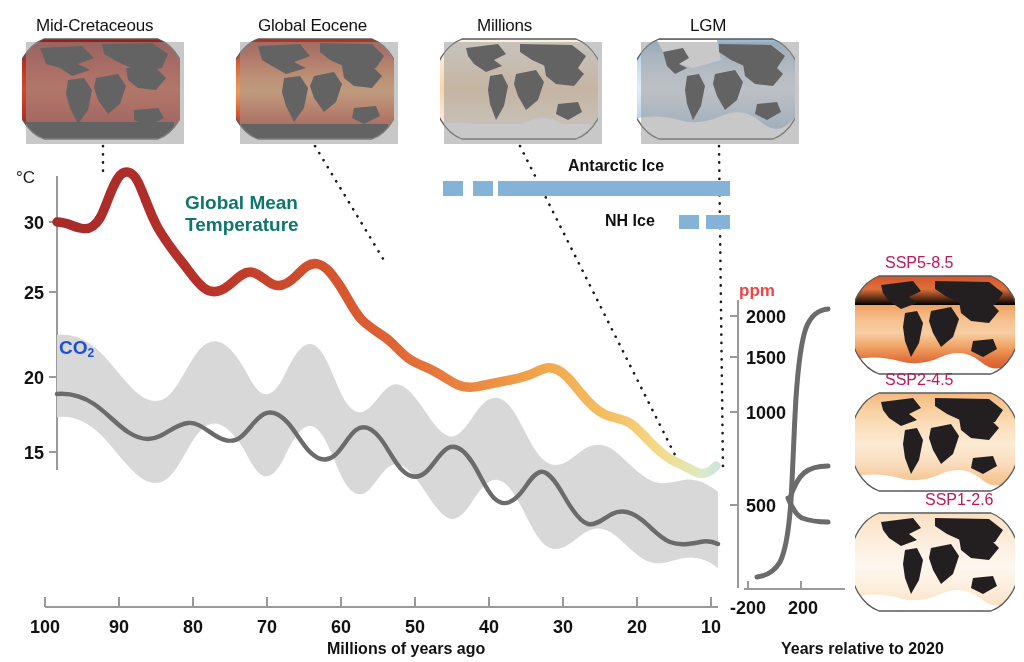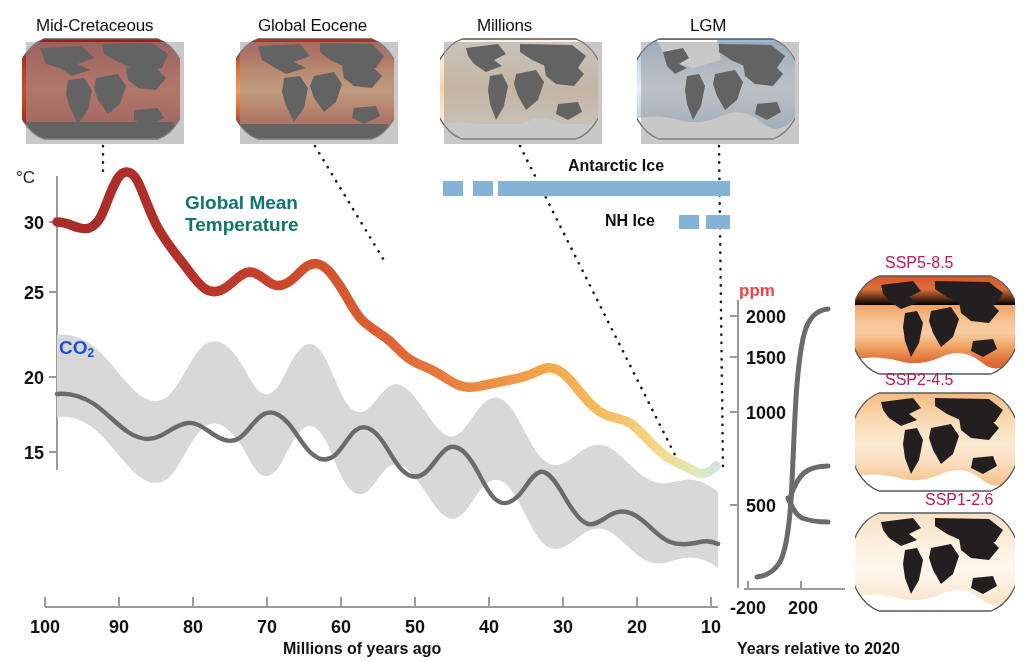--- a/index.html
+++ b/index.html
@@ -14,21 +14,21 @@
   .tick-text{font-size:18px;font-weight:bold;fill:#111;}
   .axisline{stroke:#9a9a9a;stroke-width:2;}
   .tickline{stroke:#9a9a9a;stroke-width:2;}
   .icebar{position:absolute;background:#85b3d8;}
   .icelabel{font-size:16px;font-weight:bold;color:#111;position:absolute;}
   .gmt-label{position:absolute;font-size:19px;font-weight:bold;
              color:#0f766e;line-height:1.15;}
   .co2-label{position:absolute;font-size:19px;font-weight:bold;color:#1d4ed8;}
   .ppm-label{position:absolute;font-size:17px;font-weight:bold;color:#ef4444;}
   .ssp-label{position:absolute;font-size:16px;font-weight:normal;color:#be185d;}
-  .xcap{position:absolute;font-size:16px;font-weight:bold;color:#111;}
+  .xcap{position:absolute;font-size:16px;font-weight:bold;color:#111;margin-left:44px;}
   .sub{font-size:12px;vertical-align:-3px;}
 </style>
 </head>
 <body>
 
 <div id="root">
 
   <div class="map" style="left:22px;top:38px;width:158px;height:102px;">
     <div class="mapshadow" style="left:4px;top:4px;width:158px;height:102px;"></div>
     <svg width="158" height="102" viewBox="0 0 158 102">

